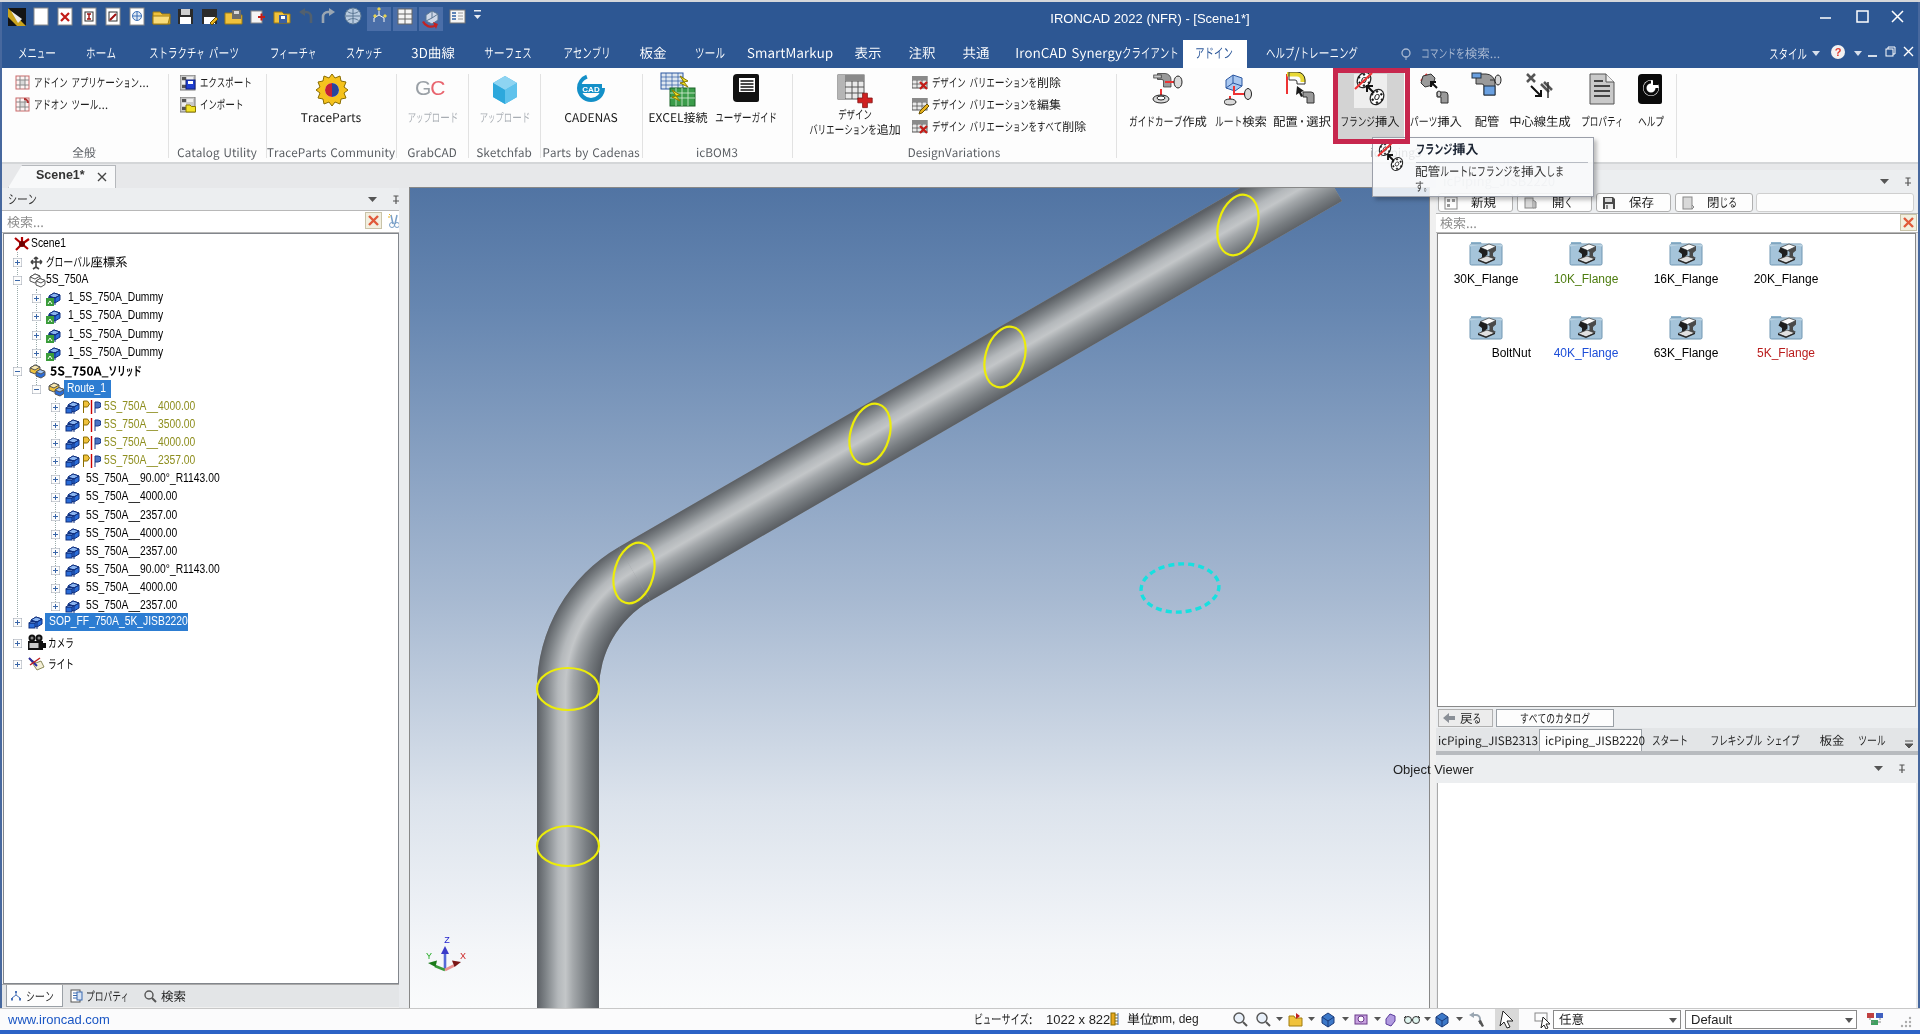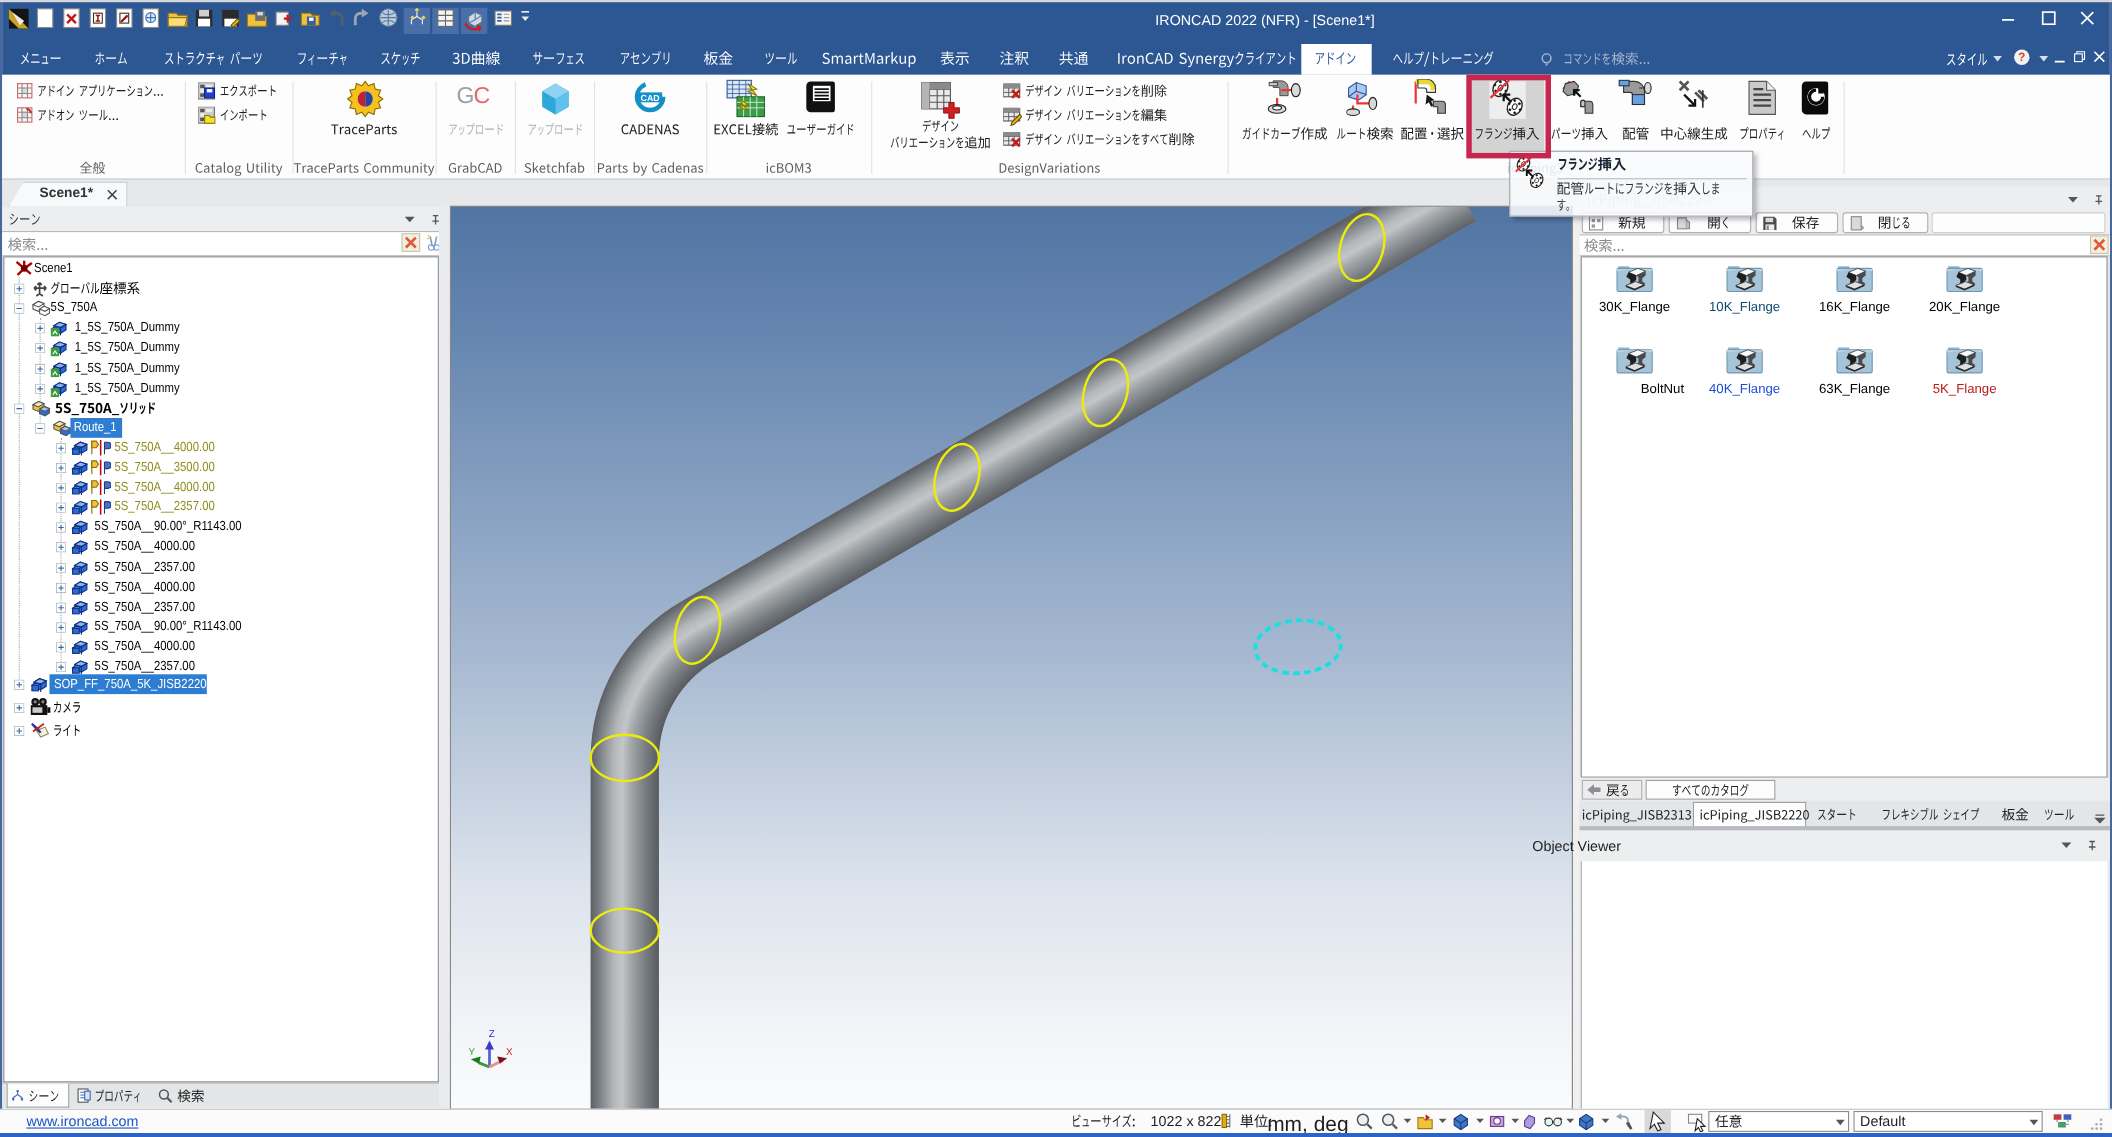--- a/index.html
+++ b/index.html
@@ -778,21 +778,21 @@
     <rect x="2" y="5" width="32" height="21" rx="1.5" fill="#a5c4da" stroke="#7097b2"></rect>
     <path d="M2 7.5 q16 -3.5 32 0 v-2 h-32z" fill="#bdd4e3"></path>
     <g transform="translate(8 4)">
       <path d="M4.5 4.5 L13 1 l7 2.5 -8.5 4z" fill="#fafafa" stroke="#333" stroke-width=".7"></path>
       <path d="M4.5 4.5 l7 3 v4 l-2.5 2 v3.5 l2.5 2 -7.5 -2.5 2 -2.5 v-3 l-3.5 -2.5z" fill="#1e1e1e"></path>
       <path d="M11.5 7.5 l8.5 -4 v4 l-3 2.5 v3 l3 2 -9 3.5 v-3.5 l2.5 -2 v-4z" fill="#4a4a4a"></path>
       <path d="M2 16.5 l9 -3.5 8 3 -9 4z" fill="#e0e0e0" stroke="#333" stroke-width=".7"></path>
       <path d="M2 16.5 l8 3 9 -4 v1.5 l-9 4 -8 -3z" fill="#2a2a2a"></path>
     </g>
   </svg>
-<div style="position:absolute;left:1541px;top:272px;width:90px;height:14px;font-size:12px;color:#0c4a6e;text-align:center">10K_Flange</div>
+<div style="position:absolute;left:1541px;top:272px;width:90px;height:14px;font-size:12px;color:#4d7c0f;text-align:center">10K_Flange</div>
 <svg width="36" height="28" viewBox="0 0 36 28" style="position:absolute;left:1668px;top:239px">
     <path d="M3 3 h10 l1 3 h-11 z" fill="#8fb4cc"></path>
     <rect x="2" y="5" width="32" height="21" rx="1.5" fill="#a5c4da" stroke="#7097b2"></rect>
     <path d="M2 7.5 q16 -3.5 32 0 v-2 h-32z" fill="#bdd4e3"></path>
     <g transform="translate(8 4)">
       <path d="M4.5 4.5 L13 1 l7 2.5 -8.5 4z" fill="#fafafa" stroke="#333" stroke-width=".7"></path>
       <path d="M4.5 4.5 l7 3 v4 l-2.5 2 v3.5 l2.5 2 -7.5 -2.5 2 -2.5 v-3 l-3.5 -2.5z" fill="#1e1e1e"></path>
       <path d="M11.5 7.5 l8.5 -4 v4 l-3 2.5 v3 l3 2 -9 3.5 v-3.5 l2.5 -2 v-4z" fill="#4a4a4a"></path>
       <path d="M2 16.5 l9 -3.5 8 3 -9 4z" fill="#e0e0e0" stroke="#333" stroke-width=".7"></path>
       <path d="M2 16.5 l8 3 9 -4 v1.5 l-9 4 -8 -3z" fill="#2a2a2a"></path>
@@ -877,28 +877,28 @@
   </svg>
 <div style="position:absolute;left:1436px;top:751px;width:482px;height:4px;background:#b8bbbf"></div>
 <div style="position:absolute;left:1436px;top:755px;width:482px;height:28px;background:#eceef0"></div>
 <div style="position:absolute;left:1393px;top:762px;width:120px;height:16px;font-size:13px;color:#222">Object Viewer</div>
 <svg width="40" height="12" viewBox="0 0 40 12" style="position:absolute;left:1872px;top:763px">
     <path d="M2 3 h9 l-4.5 5z" fill="#555"></path>
     <path d="M30 2 v5 m-3 0 h6 m-3 0 v3 m-2.5 -8 h5" stroke="#555" stroke-width="1.2"></path>
   </svg>
 <div style="position:absolute;left:1437px;top:783px;width:479px;height:225px;background:#fff;border-left:1px solid #aaa"></div>
 <div style="position:absolute;left:0px;top:1008px;width:1920px;height:22px;background:#fbfbfc;border-top:1px solid #c8c8c8"></div>
-<div style="position:absolute;left:24px;top:1012px;width:200px;height:16px;font-size:13px;color:#1a56c4;text-decoration:underline">www.ironcad.com</div>
+<div style="position:absolute;left:8px;top:1012px;width:200px;height:16px;font-size:13px;color:#1a56c4;">www.ironcad.com</div>
 <div style="position:absolute;left:1046px;top:1012px;width:100px;height:16px;font-size:13px;color:#1e1e1e">1022 x  822</div>
 <svg width="12" height="16" viewBox="0 0 12 16" style="position:absolute;left:1110px;top:1011px">
     <rect x="1" y="2" width="4" height="12" fill="#e8a81e" stroke="#8a6d00"></rect>
     <path d="M5 4 h3 M5 7 h3 M5 10 h3 M5 13 h3" stroke="#8a6d00"></path>
     <path d="M8 2 v12" stroke="#4a72b8"></path>
   </svg>
-<div style="position:absolute;left:1152px;top:1012px;width:80px;height:16px;font-size:19px;color:#1e1e1e">mm, deg</div>
+<div style="position:absolute;left:1152px;top:1012px;width:80px;height:16px;font-size:12px;color:#1e1e1e">mm, deg</div>
 <svg width="300" height="22" viewBox="0 0 300 22" style="position:absolute;left:1232px;top:1008px">
     <g transform="translate(0 3)">
       <circle cx="7" cy="7" r="5" fill="#e8f0fa" stroke="#555" stroke-width="1.4"></circle>
       <path d="M11 11 l4 4" stroke="#555" stroke-width="2"></path>
     </g>
     <g transform="translate(23 3)">
       <circle cx="7" cy="7" r="5" fill="#e8f0fa" stroke="#555" stroke-width="1.4"></circle>
       <path d="M11 11 l4 4" stroke="#555" stroke-width="2"></path>
     </g>
     <g transform="translate(44 3)">

